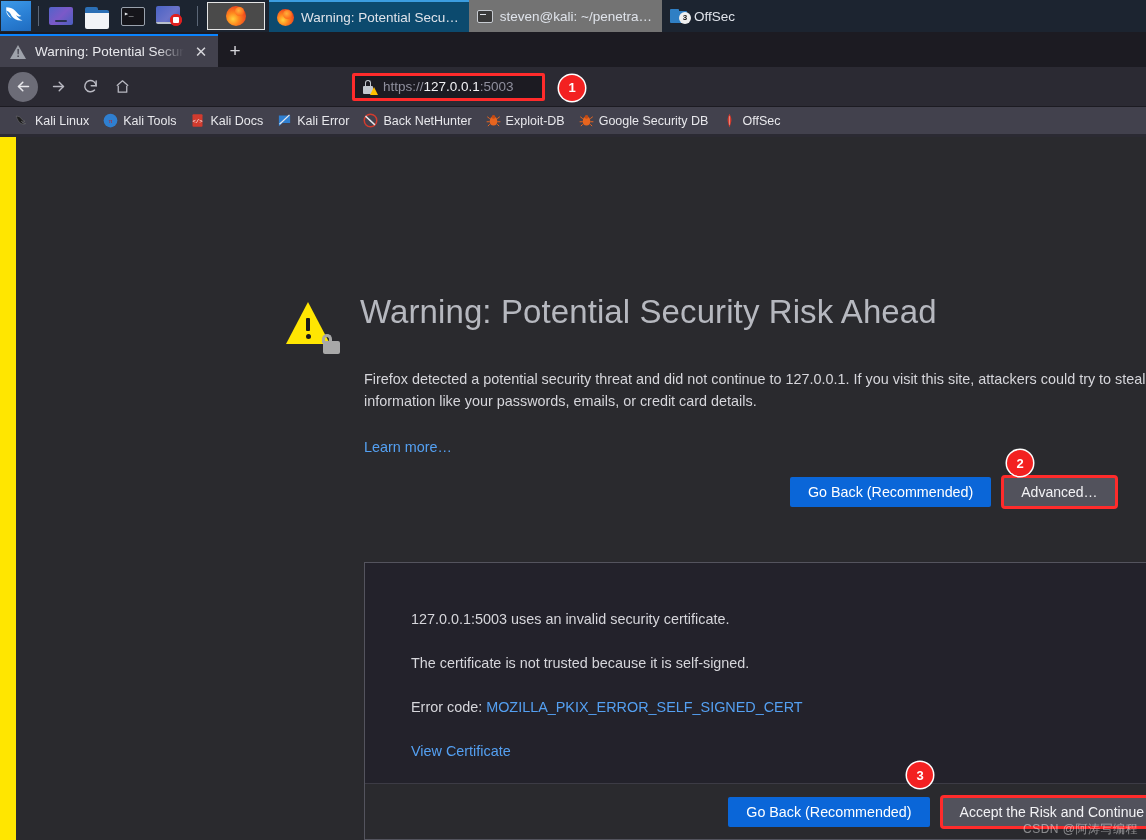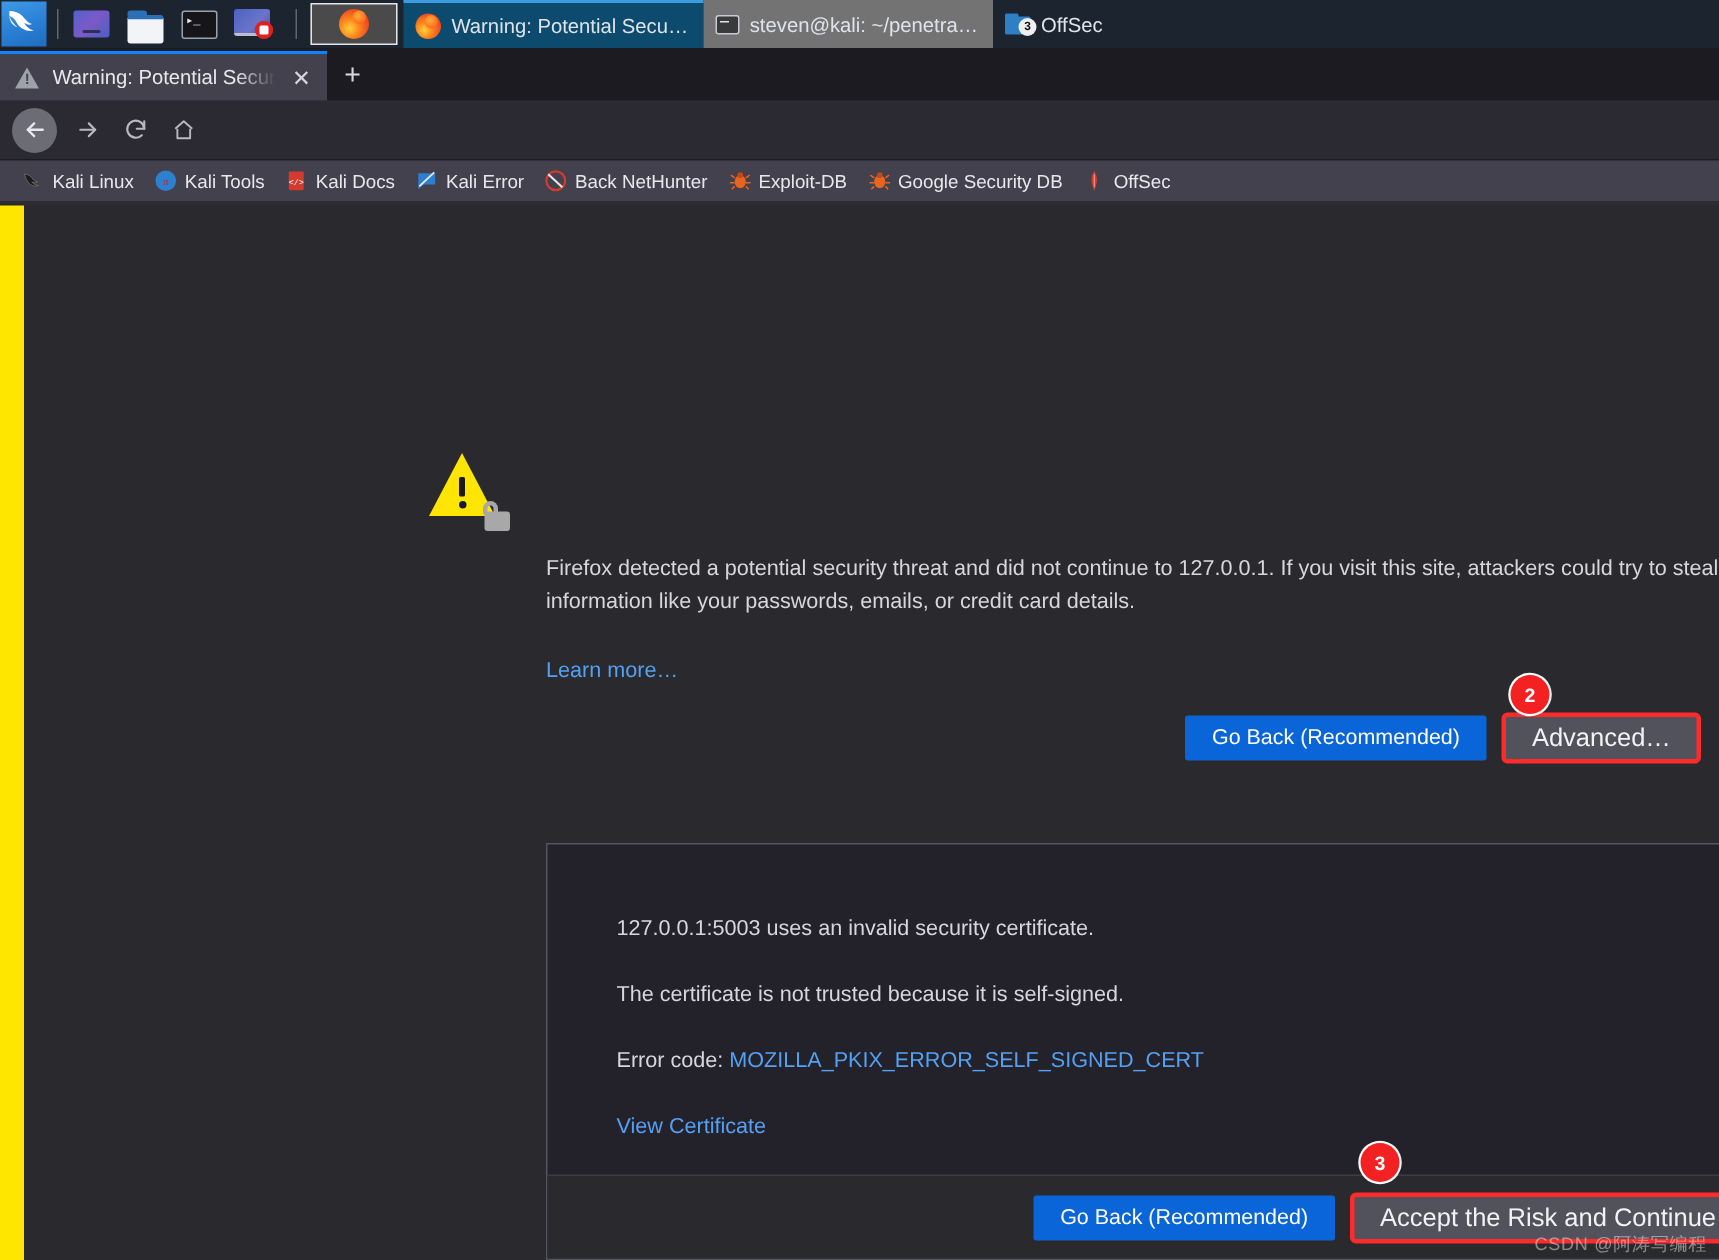--- a/index.html
+++ b/index.html
@@ -260,21 +260,21 @@
   }
   .btnrow1 {
     position:absolute; left:774px; top:340px; display:flex; gap:12px; align-items:center;
   }
   .btn-primary {
     background:#0a66d8; color:#ffffff; font-size:14.3px;
     padding:0 18px; height:30px; line-height:30px; border:none; cursor:pointer;
     border-radius:2px; white-space:nowrap; font-family:"Liberation Sans", sans-serif;
   }
   .btn-secondary {
-    background:#52525c; color:#f2f2f5; font-size:17px;
+    background:#52525c; color:#f2f2f5; font-size:14px;
     padding:0 18px; height:30px; line-height:30px; border:none; cursor:pointer;
     border-radius:2px; white-space:nowrap; font-family:"Liberation Sans", sans-serif;
   }
   .redbox { outline:3px solid #ff2b2b; outline-offset:-1px; }
   #badge2 { position:absolute; left:991px; top:313px; }
   #badge3 { position:absolute; left:891px; top:625px; }
 
   #advpanel {
     position:absolute; left:348px; top:425px; width:798px; min-height:278px;
     background:#23222b; border:1px solid #54545e; border-right:none;
@@ -373,20 +373,33 @@
         <polyline points="20 4 20 11 13 11"></polyline>
     </svg>
   </div>
   <div class="navbtn">
     <svg viewBox="0 0 24 24" fill="none" stroke="currentColor" stroke-width="1.8" stroke-linejoin="round">
       <path d="M4 11 12 4l8 7"></path>
         <path d="M6 11v9h12v-9"></path>
     </svg>
   </div>
 
+  <div class="urlwrap">
+    <div class="urlbar redbox-inline">
+      <div class="lockwarn">
+        <div class="shackle"></div>
+          <div class="body"></div>
+          <div class="warn"></div>
+      </div>
+      <div class="urltext">
+        <span class="dim">https://</span><span class="hi">127.0.0.1</span><span class="dim">:5003</span>
+      </div>
+    </div>
+    <div class="anno-badge" id="badge1">1</div>
+  </div>
 </div>
 
 <div id="bookmarks">
   <div class="bm">
     <span class="bm-ico">
       <svg viewBox="0 0 24 24">
           <path d="M2 5c4 0 7 2 9 5 1 2 3 3 5 3-2 2-5 1-6 0 1 2 4 4 7 4-5 2-10-1-12-5-1-2-2-4-3-7z" fill="#1c1c1c" stroke="#888" stroke-width=".6"></path>
         </svg>
     </span>
     <span>Kali Linux</span>
@@ -463,20 +476,21 @@
   <div id="page">
 
     <div class="hdrrow">
       <div class="warnicon">
         <div class="tri"></div>
           <div class="bang"></div>
           <div class="dot"></div>
         <div class="padsh"></div>
           <div class="padbody"></div>
       </div>
+      <h1 id="heading">Warning: Potential Security Risk Ahead</h1>
     </div>
 
     <div id="bodytext">Firefox detected a potential security threat and did not continue to 127.0.0.1. If you visit this site, attackers could try to steal information like your passwords, emails, or credit card details.</div>
     <div id="learnmore">Learn more…</div>
 
     <div class="btnrow1">
       <button class="btn-primary">Go Back (Recommended)</button>
       <button class="btn-secondary redbox">Advanced…</button>
     </div>
     <div class="anno-badge" id="badge2">2</div>

